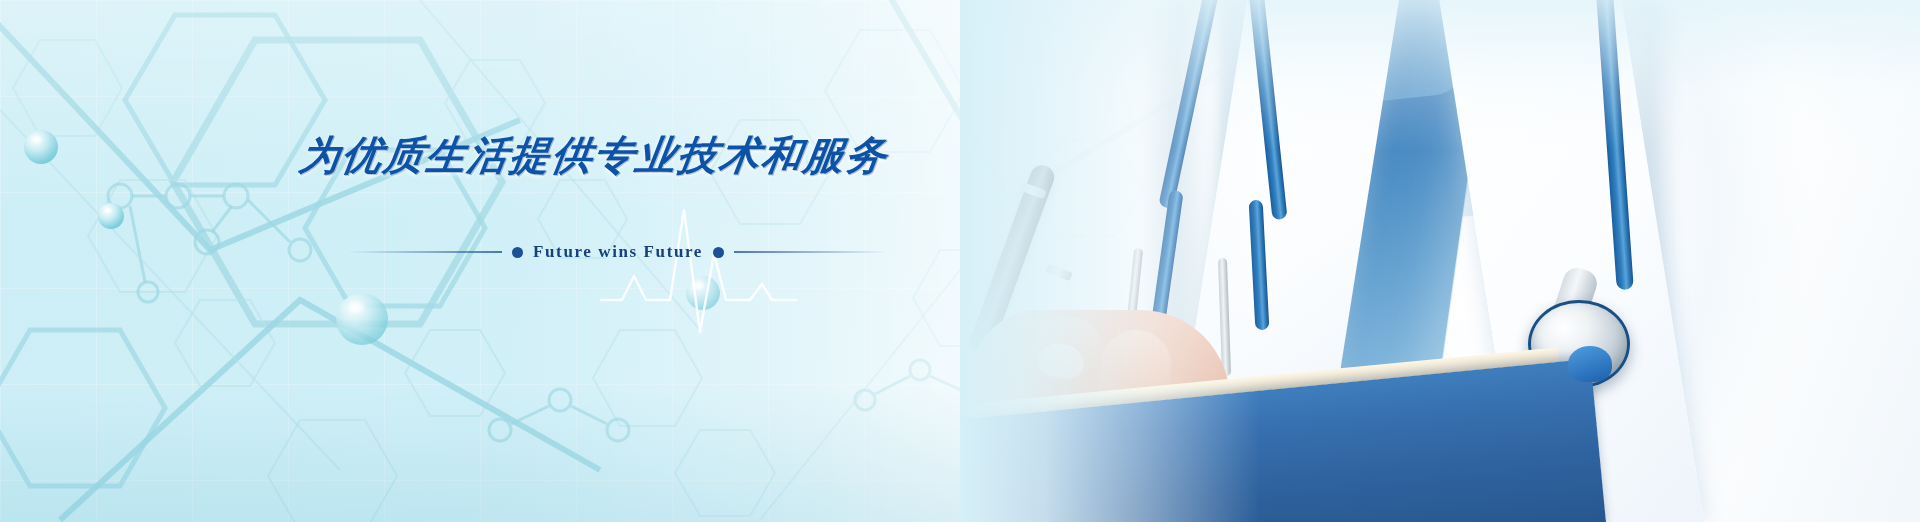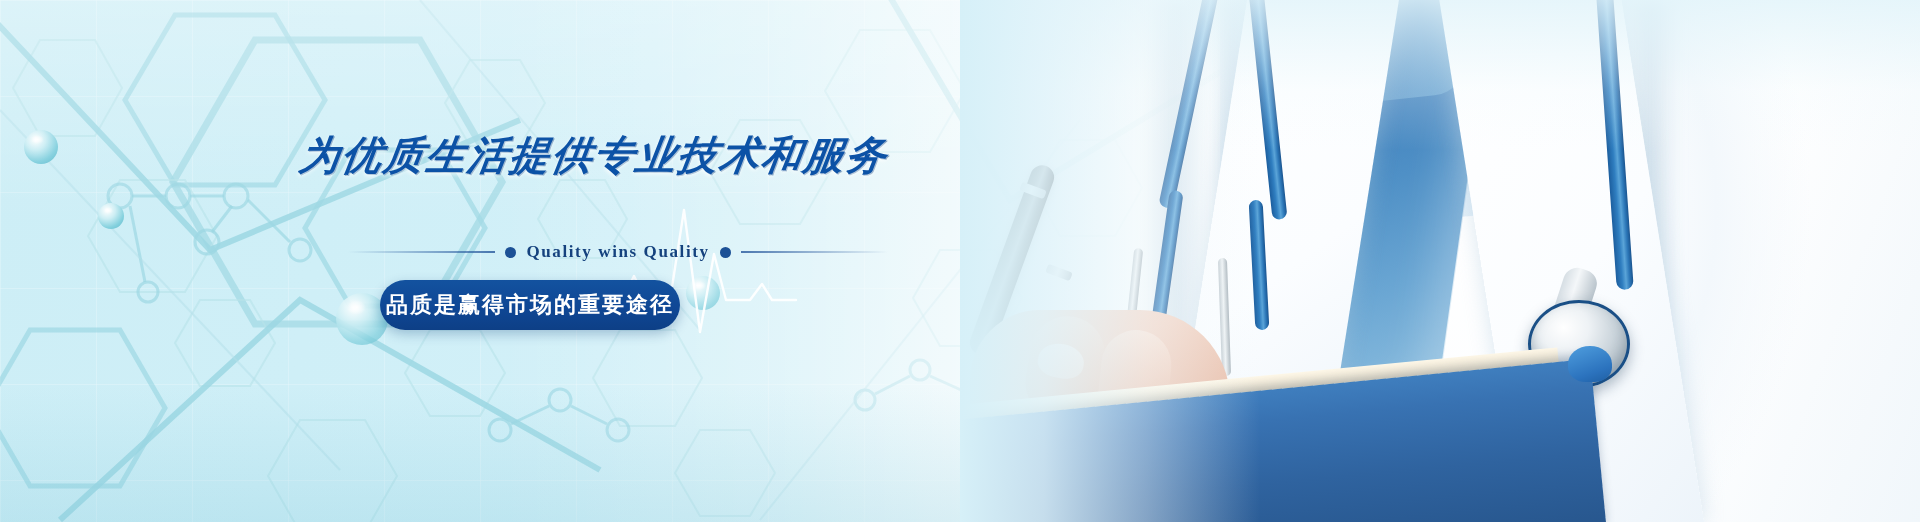--- a/index.html
+++ b/index.html
@@ -374,21 +374,20 @@
     </svg>
   </div>
 
   <div class="content">
 
     <div class="headline">为优质生活提供专业技术和服务</div>
 
     <div class="tagline-row">
       <div class="tag-line-left"></div>
       <span class="tag-dot"></span>
-      <span class="tagline-text">Quality wins Quality</span>
+      <span class="tagline-text">Future wins Future</span>
       <span class="tag-dot"></span>
       <div class="tag-line-right"></div>
     </div>
 
-    <div class="cta" style="left:380px;top:280px;width:300px;height:50px;">品质是赢得市场的重要途径</div>
   </div>
 
 </div>
 
 </body></html>

